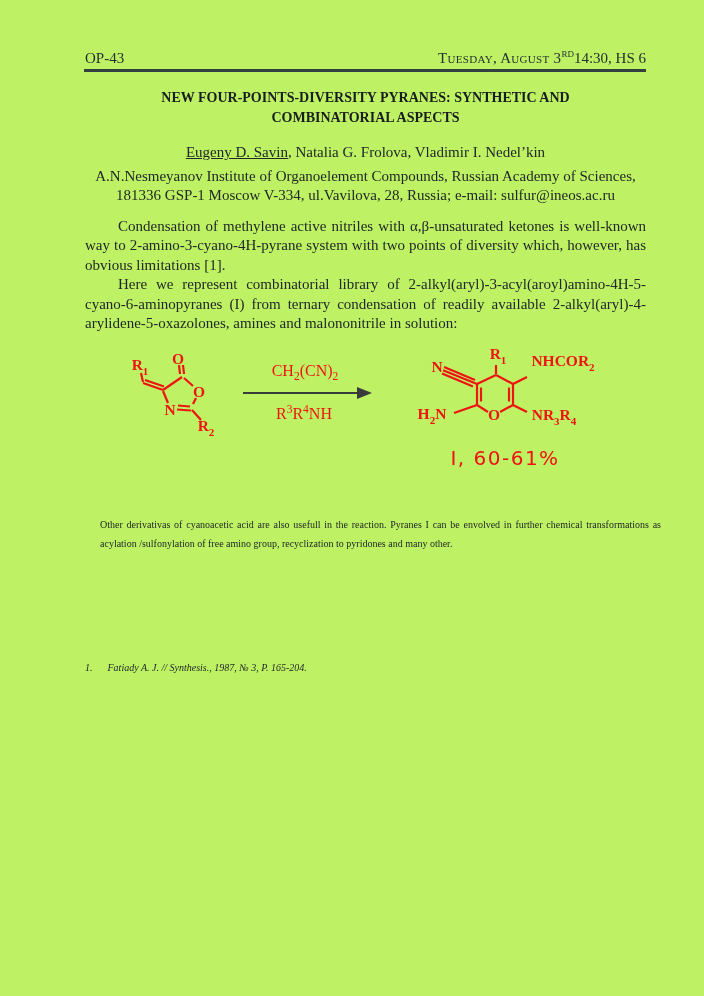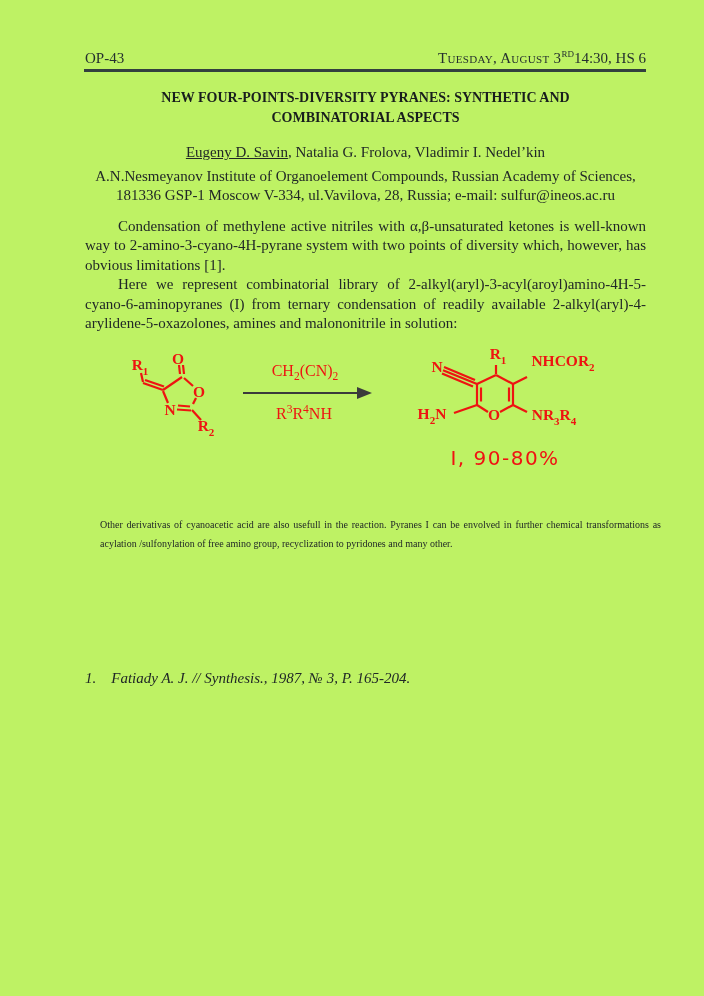--- a/index.html
+++ b/index.html
@@ -37,21 +37,21 @@
   .sch-label sub {font-size:11px;}
   .reagent {position:absolute; transform:translate(-50%,-50%); color:#ee1411;
     font-size:16px; line-height:1; white-space:nowrap;text-align:right;}
   .reagent sub {font-size:11.5px;}
   .reagent sup {font-size:11.5px;}
   .yield {position:absolute; transform:translate(-50%,-50%); color:#f01212;
     font-family:"DejaVu Sans", sans-serif; font-size:20px; letter-spacing:1.5px;
     line-height:1; white-space:nowrap;}
   
   .reference {position:absolute; left:85px; top:662px; width:561px;
-    font-size:15px; font-style:italic;margin-top:8px;}
+    font-size:10px; font-style:italic;}
   .ref-num {margin-right:15px;}
 </style>
 </head>
 <body>
 
 <div class="page">
 
   <div class="header-row">
     <span>OP-43</span>
     <span>
@@ -129,21 +129,21 @@
 
     <span class="reagent" style="left:220px; top:28px;"><span>CH</span><sub>2</sub><span>(CN)</span><sub>2</sub></span>
     <span class="reagent" style="left:219px; top:68px;"><span>R</span><sup>3</sup><span>R</span><sup>4</sup><span>NH</span></span>
 
     <span class="sch-label" style="left:352px; top:22px;">N</span>
     <span class="sch-label" style="left:413px; top:11px;"><span>R</span><sub>1</sub></span>
     <span class="sch-label" style="left:478px; top:18px;"><span>NHCOR</span><sub>2</sub></span>
     <span class="sch-label" style="left:347px; top:71px;"><span>H</span><sub>2</sub><span>N</span></span>
     <span class="sch-label" style="left:409px; top:70px;">O</span>
     <span class="sch-label" style="left:469px; top:72px;"><span>NR</span><sub>3</sub><span>R</span><sub>4</sub></span>
-    <span class="yield" style="left:420px; top:113px;">I, 90-80%</span>
+    <span class="yield" style="left:420px; top:113px;">I, 60-61%</span>
   </div>
 
   <div class="para3">
     <p>Other derivativas of cyanoacetic acid are also usefull in the reaction. Pyranes I can be envolved in further chemical transformations as acylation /sulfonylation of free amino group, recyclization to pyridones and many other.</p>
   </div>
 
   <div class="reference">
     <span class="ref-num">1.</span><span>Fatiady A. J. // Synthesis., 1987, № 3, P. 165-204.</span>
   </div>
 

